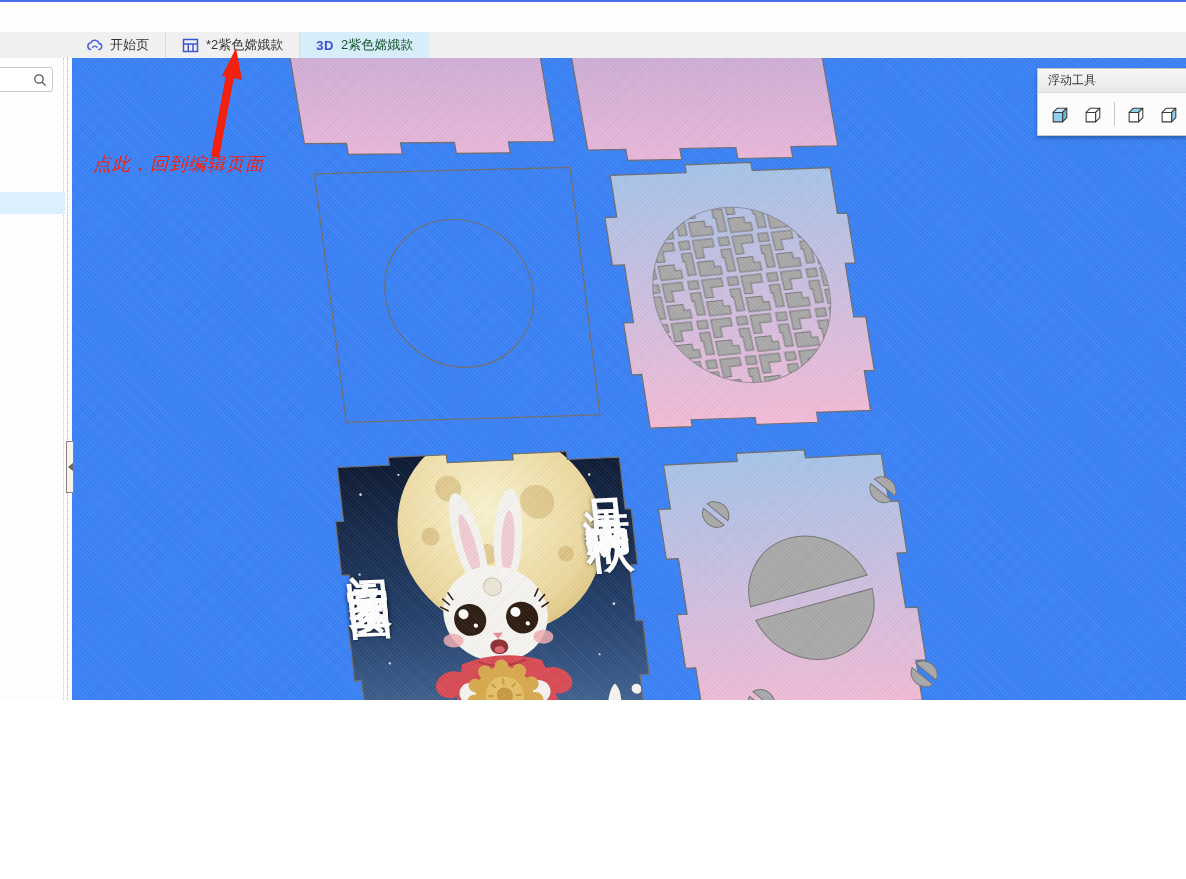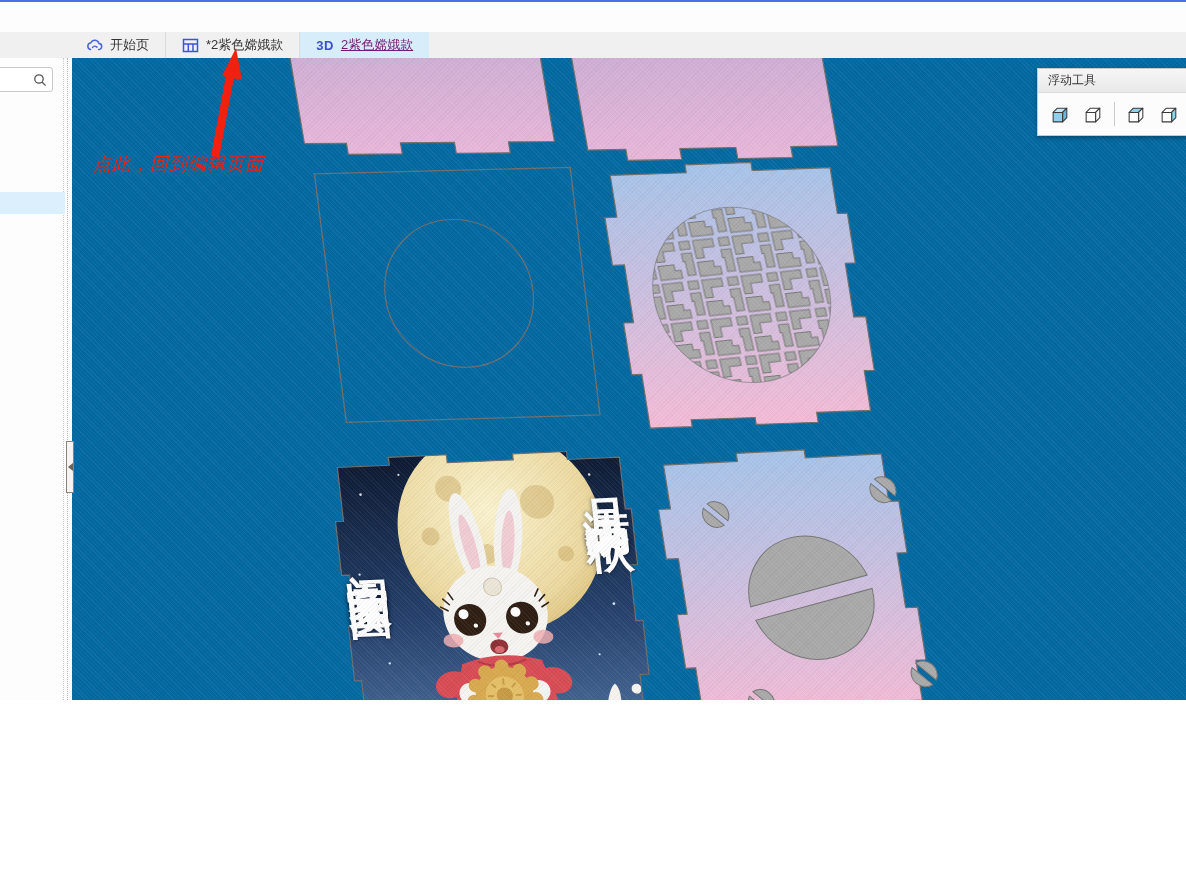--- a/index.html
+++ b/index.html
@@ -10,39 +10,39 @@
   .top-accent { position:absolute; left:0; top:0; width:100%; height:2px; background:#4a6fe8; z-index:5;}
   .title-strip { position:absolute; left:0; top:2px; width:100%; height:30px; background:#fdfdfd; }
 
   
   .tab-bar { position:absolute; left:0; top:32px; width:100%; height:26px; background:#f0f0f0;
              display:flex; align-items:stretch; padding-left:70px; z-index:5; }
   .tab { display:flex; align-items:center; gap:7px; padding:0 16px; font-size:13px; color:#333;
          border-right:1px solid #dcdcdc; cursor:pointer; white-space:nowrap; }
   .tab.active { background:#d8edfa; border-right:none; }
   .tab .badge3d { color:#3a4fd2; font-weight:bold; font-size:13px; letter-spacing:.5px; }
-  .tab.active .tab-label { color:#701a75;text-decoration:underline; }
+  .tab.active .tab-label { color:#14532d; }
   .tab-icon { display:inline-flex; width:17px; height:15px; }
 
   
   .sidebar { position:absolute; left:0; top:58px; width:68px; bottom:0; background:#fdfdfd;
              border-right:1px dotted #b3b3b3; z-index:4; }
   .sidebar-inner-border { position:absolute; right:3px; top:0; bottom:0; width:0; border-right:1px dotted #c8c8c8; }
   .search-box { position:absolute; left:-8px; top:9px; width:61px; height:25px; background:#fff;
                 border:1px solid #c9c9c9; border-radius:3px; display:flex; align-items:center;
                 justify-content:flex-end; padding-right:5px; }
   .search-box input { border:none; outline:none; width:34px; height:20px; font-size:12px; background:transparent;}
   .sidebar-selected-row { position:absolute; left:0; top:134px; width:65px; height:22px; background:#dbeffc; }
   .collapse-handle { position:absolute; left:66px; top:441px; width:8px; height:52px; background:#f6f4f2;
                      border:1px solid #8d8379; z-index:6; display:flex; align-items:center; justify-content:center;}
   .collapse-handle .tri { width:0; height:0; border-top:4px solid transparent; border-bottom:4px solid transparent;
                           border-right:5px solid #6b6258; }
 
   
-  .canvas { position:absolute; left:72px; top:58px; right:0; bottom:0; background:#0369a1; overflow:hidden; }
+  .canvas { position:absolute; left:72px; top:58px; right:0; bottom:0; background:#3b82f6; overflow:hidden; }
   .canvas-texture { position:absolute; inset:0; z-index:40; pointer-events:none;
       background-image:
         repeating-linear-gradient(45deg, rgba(255,255,255,.055) 0 1px, transparent 1px 3px),
         repeating-linear-gradient(-45deg, rgba(0,0,0,.035) 0 1px, transparent 1px 3px); }
 
   .panel { position:absolute; transform-origin:0 0; }
   .panel svg { display:block; overflow:visible; }
 
   
   .vtext { position:absolute; writing-mode:vertical-rl; text-orientation:upright; color:#fff;

